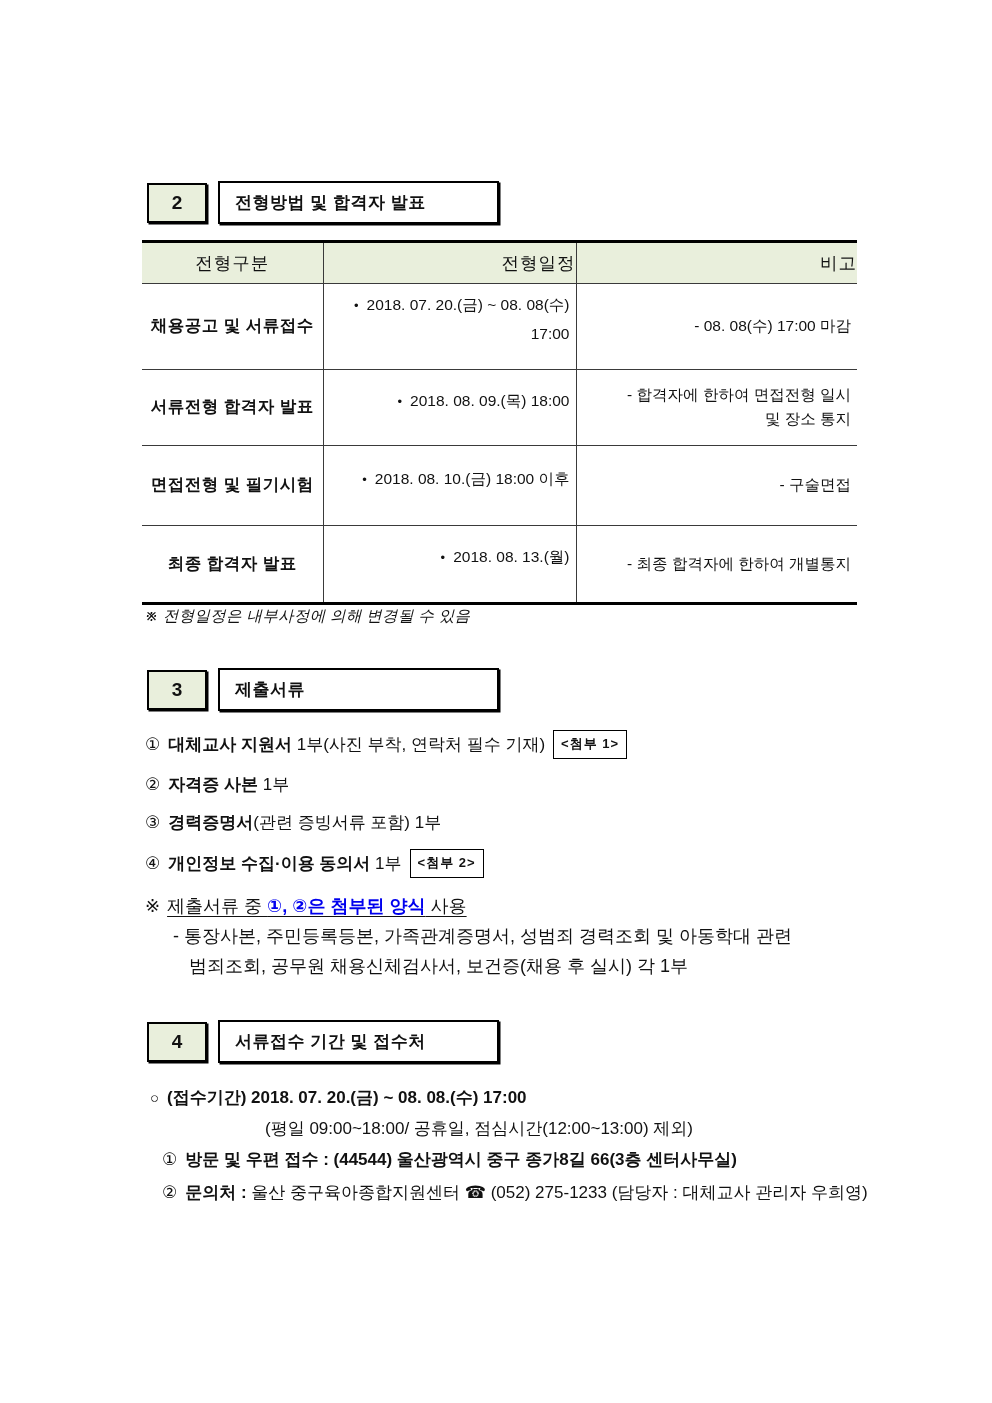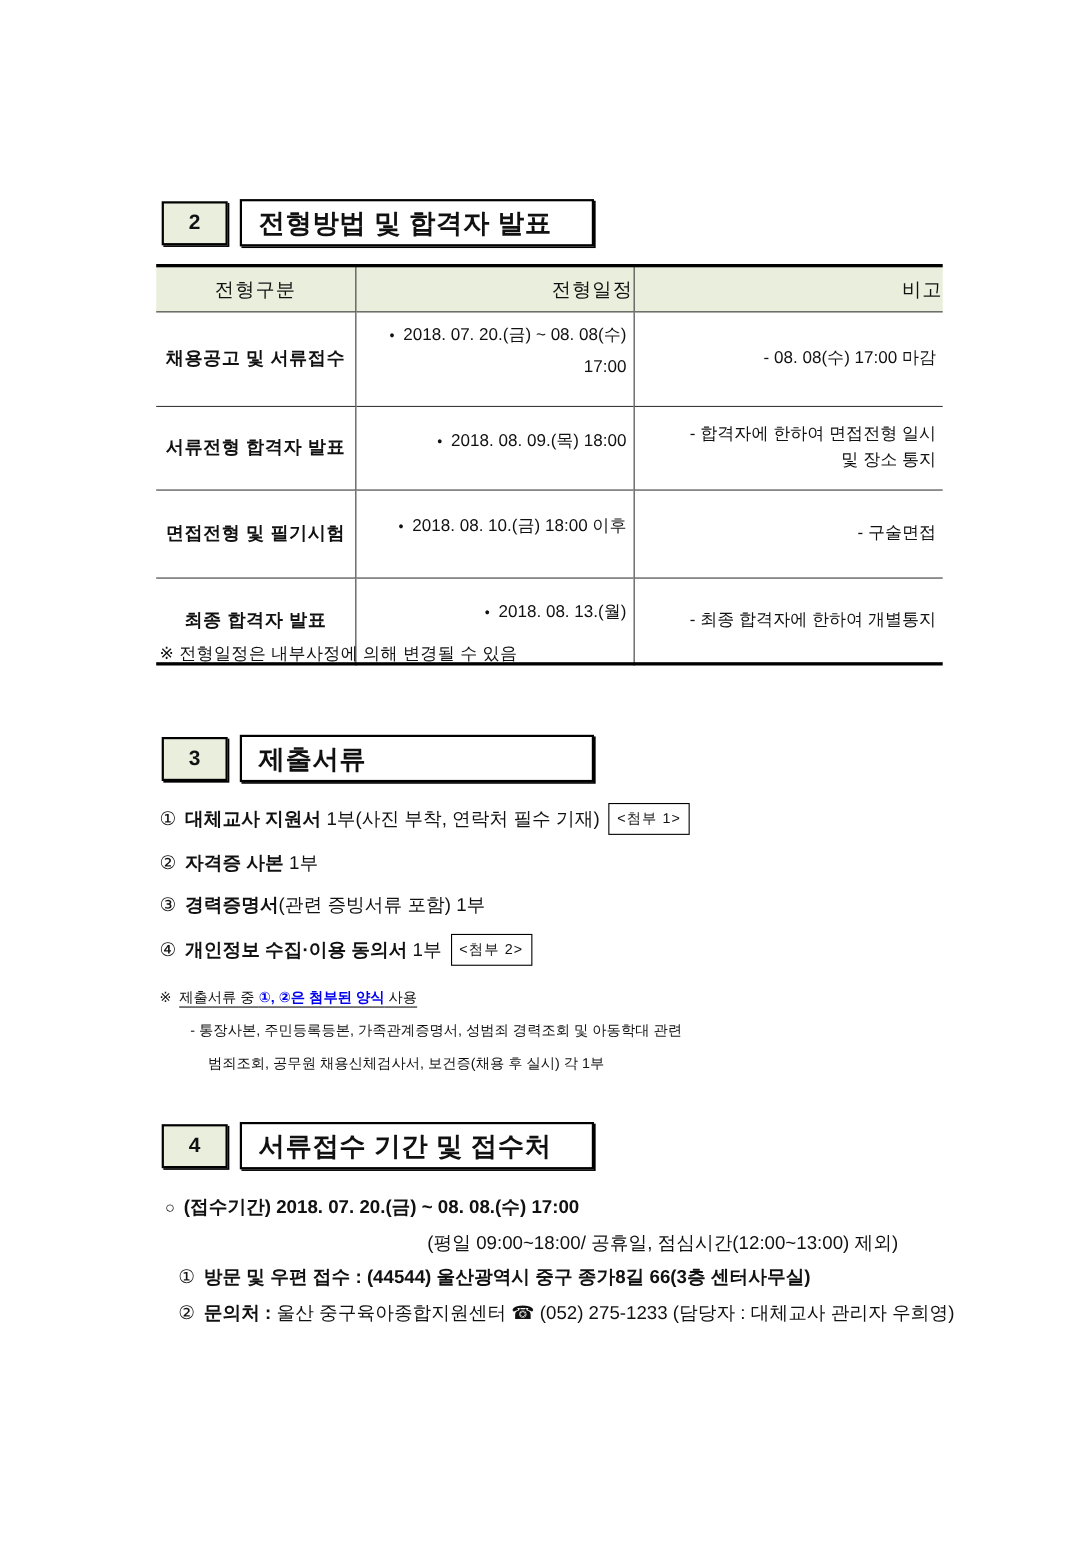--- a/index.html
+++ b/index.html
@@ -16,27 +16,27 @@
   .sec-header { position:absolute; display:flex; align-items:center; gap:11px; }
   .sec-badge {
     width:60px; height:40px;
     background:#e9efdc;
     border:2px solid #000;
     box-shadow:1.5px 1.5px 0 #000;
     display:flex; align-items:center; justify-content:center;
     font-size:19px; font-weight:700;
   }
   .sec-titlebox {
-    width:322px; height:43px;
+    width:281px; height:43px;
     background:#fff;
     border:2px solid #000;
     box-shadow:1.5px 1.5px 0 #000;
     display:flex; align-items:center;
     padding-left:15px;
-    font-size:24px; font-weight:700;
+    font-size:17px; font-weight:700;
     letter-spacing:0.5px;
     white-space:nowrap;
   }
   
   .sched-table {
     position:absolute; left:142px; top:240px;
     width:715px;
     border-collapse:collapse;
     border-top:3px solid #000;
     border-bottom:3px solid #000;
@@ -57,47 +57,47 @@
   .sched-table tr:first-child td { border-top:none; }
   .sched-table th + th, .sched-table td + td { border-left:1.2px solid #3a3a3a;text-align:right; }
   td.cat { text-align:center; font-weight:700; font-size:16.5px; letter-spacing:0.5px; }
   td.sched { padding:6px 6px 20px 12px; }
   td.note  { padding:6px 6px 6px 10px; }
   .r0 td { height:80px; } .r1 td { height:76px; } .r2 td { height:80px; } .r3 td { height:78px; }
   .hang-b { padding-left:16px; text-indent:-16px; line-height:1.9; }
   .hang-d { padding-left:11px; text-indent:-11px; line-height:1.55;margin-left:40px; }
   .bullet { margin-right:8px; font-size:13px; }
   
-  .footnote { position:absolute; left:145px; top:584px; font-size:15.5px; letter-spacing:0.3px; }
+  .footnote { position:absolute; left:145px; top:606px; font-size:15.5px; letter-spacing:0.3px;font-style:italic; }
   
   .doc-list { position:absolute; left:145px; top:730px; width:770px; font-size:17px; }
   .doc-item { margin-bottom:14px; line-height:24px; white-space:nowrap; }
   .doc-item .num { margin-right:8px; }
   .bold { font-weight:700; }
   .tagbox {
     display:inline-block;
     border:1.5px solid #000;
-    font-size:13px; font-weight:400;
+    font-size:13px; font-weight:700;
     padding:1px 7px 2px 7px;
     margin-left:8px;
     vertical-align:2px;
     letter-spacing:1px;
   }
-  .notes { margin-top:16px; font-size:13px; }
+  .notes { margin-top:16px; font-size:18px; }
   .note-line { margin-bottom:5px; line-height:25px; }
   .u { text-decoration:underline; text-underline-offset:4px; }
   .blue { color:#0000ee; font-weight:700; }
   .sub-indent { padding-left:28px; }
   .sub-indent2 { padding-left:44px; }
   .note-marker { margin-right:7px; }
   
   .recv-list { position:absolute; left:150px; top:1086px; width:790px; font-size:17px; }
   .recv-line { line-height:24px; margin-bottom:7px; white-space:nowrap; }
   .recv-line .marker { margin-right:8px; font-size:15px; }
-  .recv-sub { padding-left:115px; margin-bottom:7px; line-height:24px;text-align:center; }
+  .recv-sub { padding-left:115px; margin-bottom:7px; line-height:24px; }
   .recv-num { padding-left:12px; margin-bottom:9px; }
   .recv-num .num { margin-right:8px; }
 </style>
 </head>
 <body>
 
 <div class="page">
 
   <div class="sec-header" style="left:147px; top:181px;">
     <div class="sec-badge">

